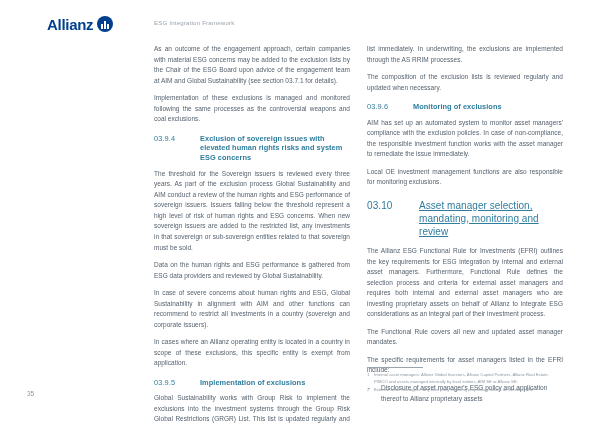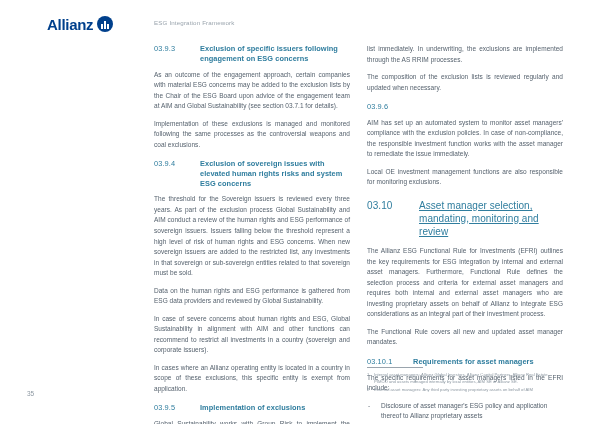--- a/index.html
+++ b/index.html
@@ -189,24 +189,20 @@
         <i class="b3"></i>
     </span>
   </div>
 
   <div class="doc-header">ESG Integration Framework</div>
 
   <div class="page-number">35</div>
 
   <div class="col col-left">
 
-    <div class="sec sub">
-      <div class="sec-num">03.9.3</div>
-      <div class="sec-title">Exclusion of specific issuers following engagement on ESG concerns</div>
-    </div>
     <p class="body">As an outcome of the engagement approach, certain companies with material ESG concerns may be added to the exclusion lists by the Chair of the ESG Board upon advice of the engagement team at AIM and Global Sustainability (see section 03.7.1 for details).</p>
     <p class="body">Implementation of these exclusions is managed and monitored following the same processes as the controversial weapons and coal exclusions.</p>
 
     <div class="sec sub" style="margin-top:9px">
       <div class="sec-num">03.9.4</div>
       <div class="sec-title">Exclusion of sovereign issues with elevated human rights risks and system ESG concerns</div>
     </div>
     <p class="body">The threshold for the Sovereign issuers is reviewed every three years. As part of the exclusion process Global Sustainability and AIM conduct a review of the human rights and ESG performance of sovereign issuers. Issuers falling below the threshold represent a high level of risk of human rights and ESG concerns. When new sovereign issuers are added to the restricted list, any investments in that sovereign or sub-sovereign entities related to that sovereign must be sold.</p>
     <p class="body">Data on the human rights and ESG performance is gathered from ESG data providers and reviewed by Global Sustainability.</p>
     <p class="body">In case of severe concerns about human rights and ESG, Global Sustainability in alignment with AIM and other functions can recommend to restrict all investments in a country (sovereign and corporate issuers).</p>
@@ -219,35 +215,32 @@
     <p class="body">Global Sustainability works with Group Risk to implement the exclusions into the investment systems through the Group Risk Global Restrictions (GRGR) List. This list is updated regularly and integrated into Allianz's investment data systems. Internal and external asset managers are informed about changes to the GRGR</p>
   </div>
 
   <div class="col col-right">
 
     <p class="body">list immediately. In underwriting, the exclusions are implemented through the AS RRIM processes.</p>
     <p class="body">The composition of the exclusion lists is reviewed regularly and updated when necessary.</p>
 
     <div class="sec sub" style="margin-top:9px">
       <div class="sec-num">03.9.6</div>
+      <div class="sec-title">Monitoring of exclusions</div>
     </div>
     <p class="body">AIM has set up an automated system to monitor asset managers' compliance with the exclusion policies. In case of non-compliance, the responsible investment function works with the asset manager to remediate the issue immediately.</p>
     <p class="body">Local OE investment management functions are also responsible for monitoring exclusions.</p>
 
     <div class="sec big" style="margin-top:12px;margin-bottom:8px">
       <div class="sec-num">03.10</div>
       <div class="sec-title">Asset manager selection, mandating, monitoring and review</div>
     </div>
     <p class="body"><span>The Allianz ESG Functional Rule for Investments (EFRI) outlines the key requirements for ESG integration by internal and external asset managers. Furthermore, Functional Rule defines the selection process and criteria for external asset managers and requires both internal and external asset managers who are investing proprietary assets on behalf of Allianz to integrate ESG considerations as an integral part of their investment process.</span></p>
     <p class="body">The Functional Rule covers all new and updated asset manager mandates.</p>
 
-    <div class="sec sub" style="margin-top:9px">
-      <div class="sec-num">03.10.1</div>
-      <div class="sec-title">Requirements for asset managers</div>
-    </div>
     <p class="body">The specific requirements for asset managers listed in the EFRI include:</p>
     <ul class="bullets">
       <li>
         <span class="dash">-</span>
         <span>Disclosure of asset manager's ESG policy and application thereof to Allianz proprietary assets</span>
       </li>
     </ul>
   </div>
 
   <div class="footnotes">

